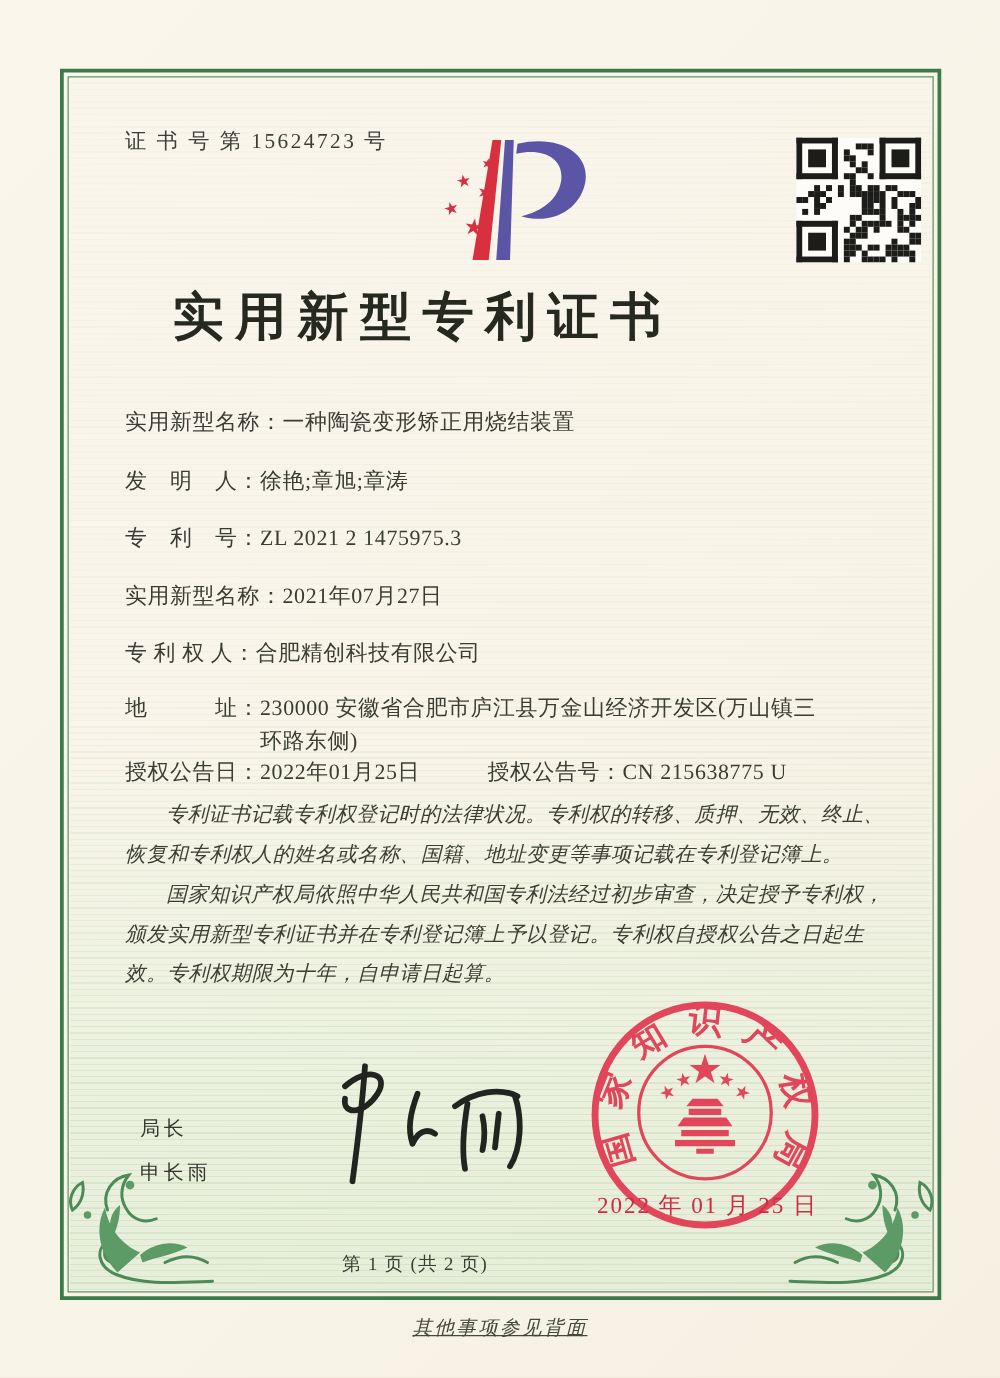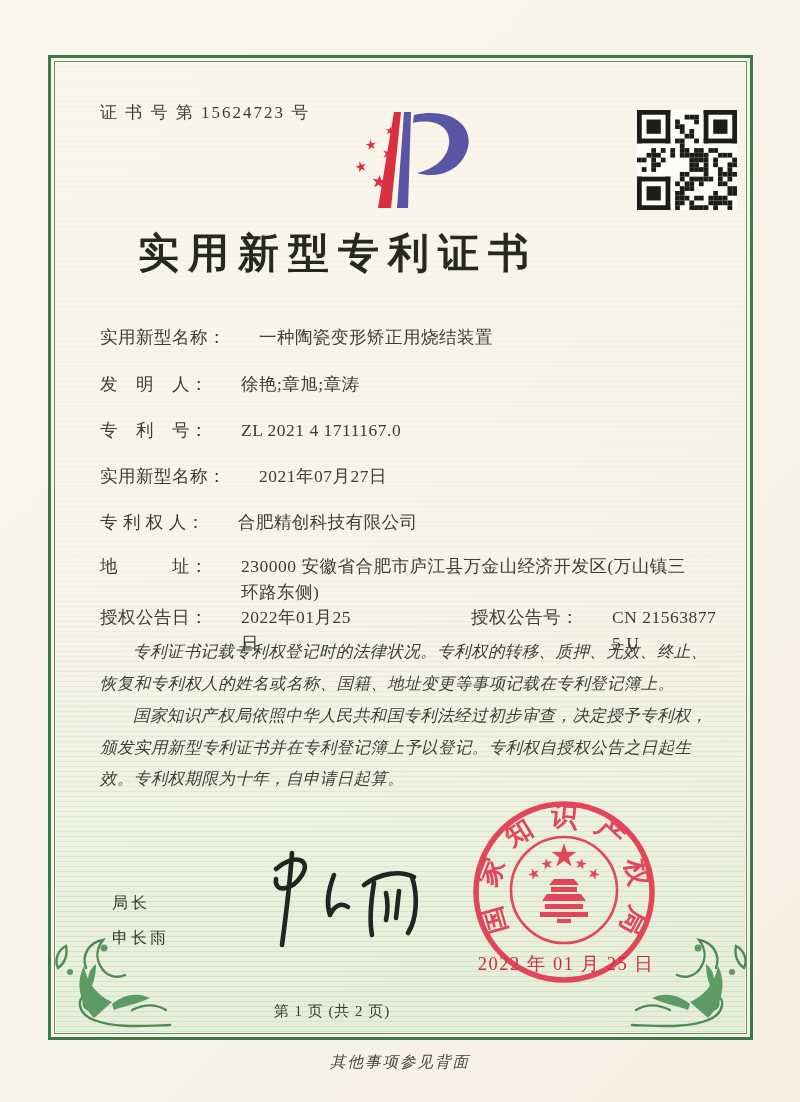--- a/index.html
+++ b/index.html
@@ -46,21 +46,21 @@
     font-size:17px;color:#3b3e34;letter-spacing:2px;
   }
   .logo{position:absolute;left:333px;top:110px;}
   .qr{position:absolute;left:637px;top:110px;}
   .title{
     position:absolute;left:0;top:226px;width:676px;text-align:center;
     font-size:41px;font-weight:600;color:#262920;letter-spacing:9px;
   }
   .field-row{
     position:absolute;left:100px;width:625px;display:flex;
-    font-size:17.5px;color:#3a3d33;letter-spacing:0.5px;line-height:1.5;gap:33px;
+    font-size:17.5px;color:#3a3d33;letter-spacing:0.5px;line-height:1.5;
   }
   .flabel{white-space:pre;flex:none;}
   .fvalue{white-space:pre-wrap;word-break:break-all;}
   .addr .fvalue{max-width:452px;}
   .pairgap{width:54px;flex:none;}
   .body-text{
     position:absolute;left:100px;top:636px;width:608px;
     font-size:16.5px;line-height:1.93;color:#3b3e33;
     font-style:italic;letter-spacing:0.4px;
   }
@@ -71,21 +71,21 @@
   .seal-date{
     position:absolute;left:468px;top:951px;width:196px;text-align:center;
     font-size:18.5px;color:#ce2b40;letter-spacing:1.5px;font-weight:400;
   }
   .page-info{
     position:absolute;left:0;top:1002px;width:664px;text-align:center;
     font-size:15px;color:#3b3e34;letter-spacing:1px;
   }
   .back-note{
     position:absolute;left:0;top:1052px;width:800px;text-align:center;
-    font-size:15.5px;color:#44473c;font-style:italic;letter-spacing:2px;
+    font-size:15.5px;color:#44473c;font-style:italic;letter-spacing:2px;text-decoration:underline;
   }
   .flourish{position:absolute;pointer-events:none;}
 </style>
 </head>
 <body>
 
 <div class="page">
 
   <div class="frame">
     <div class="frame-inner"></div>
@@ -286,21 +286,21 @@
   <div class="field-row" style="top:324px">
     <span class="flabel">实用新型名称：</span>
     <span class="fvalue">一种陶瓷变形矫正用烧结装置</span>
   </div>
   <div class="field-row" style="top:371px">
     <span class="flabel">发　明　人：</span>
     <span class="fvalue">徐艳;章旭;章涛</span>
   </div>
   <div class="field-row" style="top:417px">
     <span class="flabel">专　利　号：</span>
-    <span class="fvalue">ZL 2021 4 1711167.0</span>
+    <span class="fvalue">ZL 2021 2 1475975.3</span>
   </div>
   <div class="field-row" style="top:463px">
     <span class="flabel">实用新型名称：</span>
     <span class="fvalue">2021年07月27日</span>
   </div>
   <div class="field-row" style="top:509px">
     <span class="flabel">专 利 权 人：</span>
     <span class="fvalue">合肥精创科技有限公司</span>
   </div>
   <div class="field-row addr" style="top:553px">

